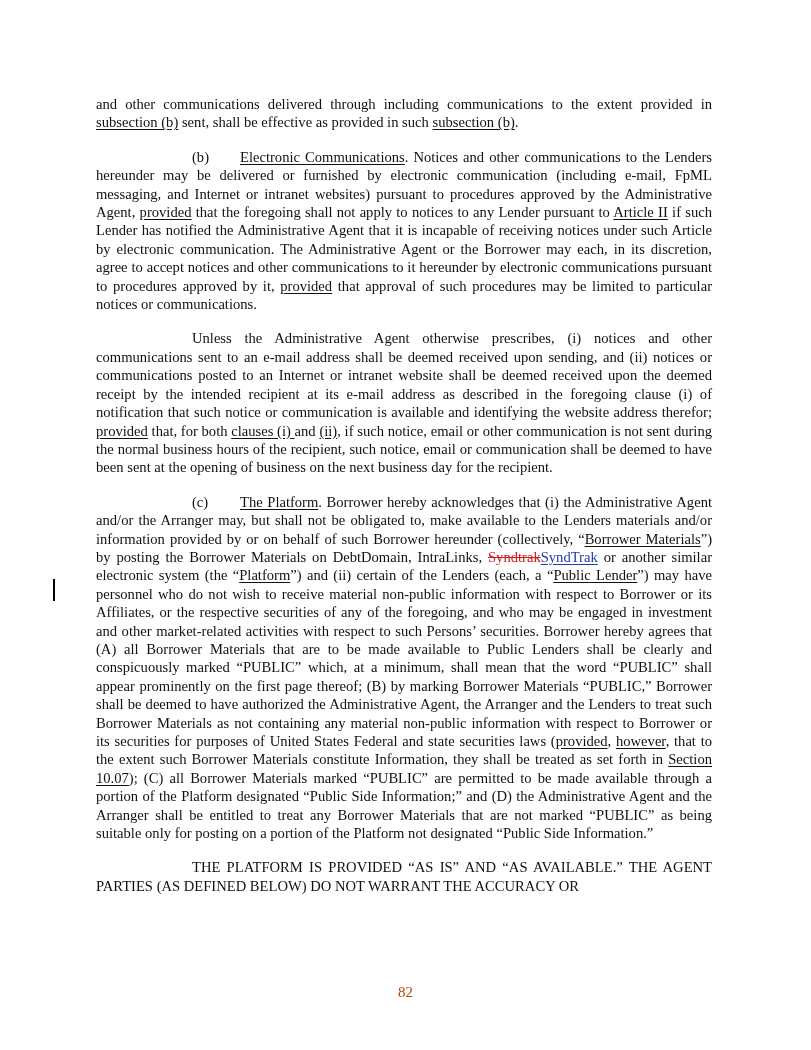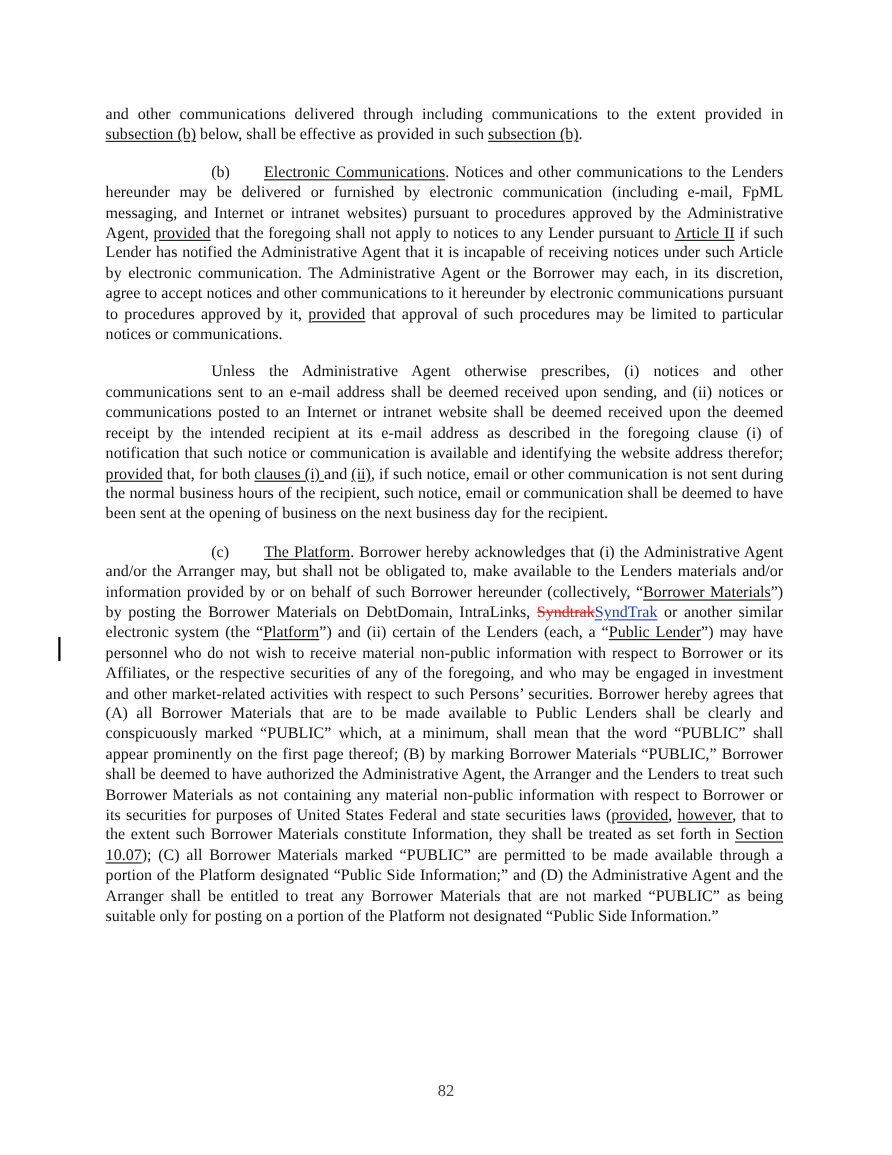--- a/index.html
+++ b/index.html
@@ -12,42 +12,43 @@
   .para { text-align: justify; margin: 0; }
   .gap { height: 16px; }
   .indent { display: inline-block; width: 96px; }
   .sub-label { display: inline-block; width: 48px; }
   u { text-underline-offset: 2px; }
   .del { color: #d01c1c; text-decoration: line-through; }
   .ins { color: #1f3fb0; text-decoration: underline; text-underline-offset: 2px; }
   .change-bar { position: absolute; left: 53px; top: 579px; width: 1.5px; height: 22px; background: #000; }
   .page-number {
     position: absolute; top: 984px; left: 0; width: 811px; text-align: center;
-    font-family: "Liberation Serif", serif; font-size: 15px; color: #404040;
+    font-family: "Liberation Serif", serif; font-size: 15px; color: #c2410c;
   }
 </style>
 </head>
 <body>
 
 <div class="change-bar"></div>
 
 <div class="page">
 
-  <p class="para"><span>and other communications delivered through including communications to the extent provided in </span><u>subsection (b)</u><span> below, shall be effective as provided in such </span><u>subsection (b)</u><span>.</span></p>
+  <p class="para"><span>and other communications delivered through including communications to the extent provided in </span><u>subsection (b)</u><span> sent, shall be effective as provided in such </span><u>subsection (b)</u><span>.</span></p>
 
   <div class="gap"></div>
 
   <p class="para"><span class="indent"></span><span class="sub-label">(b)</span><u>Electronic Communications</u><span>.  Notices and other communications to the Lenders hereunder may be delivered or furnished by electronic communication (including e-mail, FpML messaging, and Internet or intranet websites) pursuant to procedures approved by the Administrative Agent, </span><u>provided</u><span> that the foregoing shall not apply to notices to any Lender pursuant to </span><u>Article II</u><span> if such Lender has notified the Administrative Agent that it is incapable of receiving notices under such Article by electronic communication.  The Administrative Agent or the Borrower may each, in its discretion, agree to accept notices and other communications to it hereunder by electronic communications pursuant to procedures approved by it, </span><u>provided</u><span> that approval of such procedures may be limited to particular notices or communications.</span></p>
 
   <div class="gap"></div>
 
   <p class="para"><span class="indent"></span><span>Unless the Administrative Agent otherwise prescribes, (i) notices and other communications sent to an e-mail address shall be deemed received upon sending, and (ii) notices or communications posted to an Internet or intranet website shall be deemed received upon the deemed receipt by the intended recipient at its e-mail address as described in the foregoing clause (i) of notification that such notice or communication is available and identifying the website address therefor; </span><u>provided</u><span> that, for both </span><u>clauses (i) </u><span>and </span><u>(ii)</u><span>, if such notice, email or other communication is not sent during the normal business hours of the recipient, such notice, email or communication shall be deemed to have been sent at the opening of business on the next business day for the recipient.</span></p>
 
   <div class="gap"></div>
 
   <p class="para"><span class="indent"></span><span class="sub-label">(c)</span><u>The Platform</u><span>.  Borrower hereby acknowledges that (i) the Administrative Agent and/or the Arranger may, but shall not be obligated to, make available to the Lenders materials and/or information provided by or on behalf of such Borrower hereunder (collectively, “</span><u>Borrower Materials</u><span>”) by posting the Borrower Materials on DebtDomain, IntraLinks, </span><span class="del">Syndtrak</span><span class="ins">SyndTrak</span><span> or another similar electronic system (the “</span><u>Platform</u><span>”) and (ii) certain of the Lenders (each, a “</span><u>Public Lender</u><span>”) may have personnel who do not wish to receive material non-public information with respect to Borrower or its Affiliates, or the respective securities of any of the foregoing, and who may be engaged in investment and other market-related activities with respect to such Persons’ securities.  Borrower hereby agrees that (A) all Borrower Materials that are to be made available to Public Lenders shall be clearly and conspicuously marked “PUBLIC” which, at a minimum, shall mean that the word “PUBLIC” shall appear prominently on the first page thereof; (B) by marking Borrower Materials “PUBLIC,” Borrower shall be deemed to have authorized the Administrative Agent, the Arranger and the Lenders to treat such Borrower Materials as not containing any material non-public information with respect to Borrower or its securities for purposes of United States Federal and state securities laws (</span><u>provided</u><span>, </span><u>however</u><span>, that to the extent such Borrower Materials constitute Information, they shall be treated as set forth in </span><u>Section 10.07</u><span>); (C) all Borrower Materials marked “PUBLIC” are permitted to be made available through a portion of the Platform designated “Public Side Information;” and (D) the Administrative Agent and the Arranger shall be entitled to treat any Borrower Materials that are not marked “PUBLIC” as being suitable only for posting on a portion of the Platform not designated “Public Side Information.”</span></p>
 
   <div class="gap"></div>
 
+  <p class="para"><span class="indent"></span><span>THE PLATFORM IS PROVIDED “AS IS” AND “AS AVAILABLE.”  THE AGENT PARTIES (AS DEFINED BELOW) DO NOT WARRANT THE ACCURACY OR</span></p>
 
 </div>
 
 <div class="page-number">82</div>
 
 </body></html>

